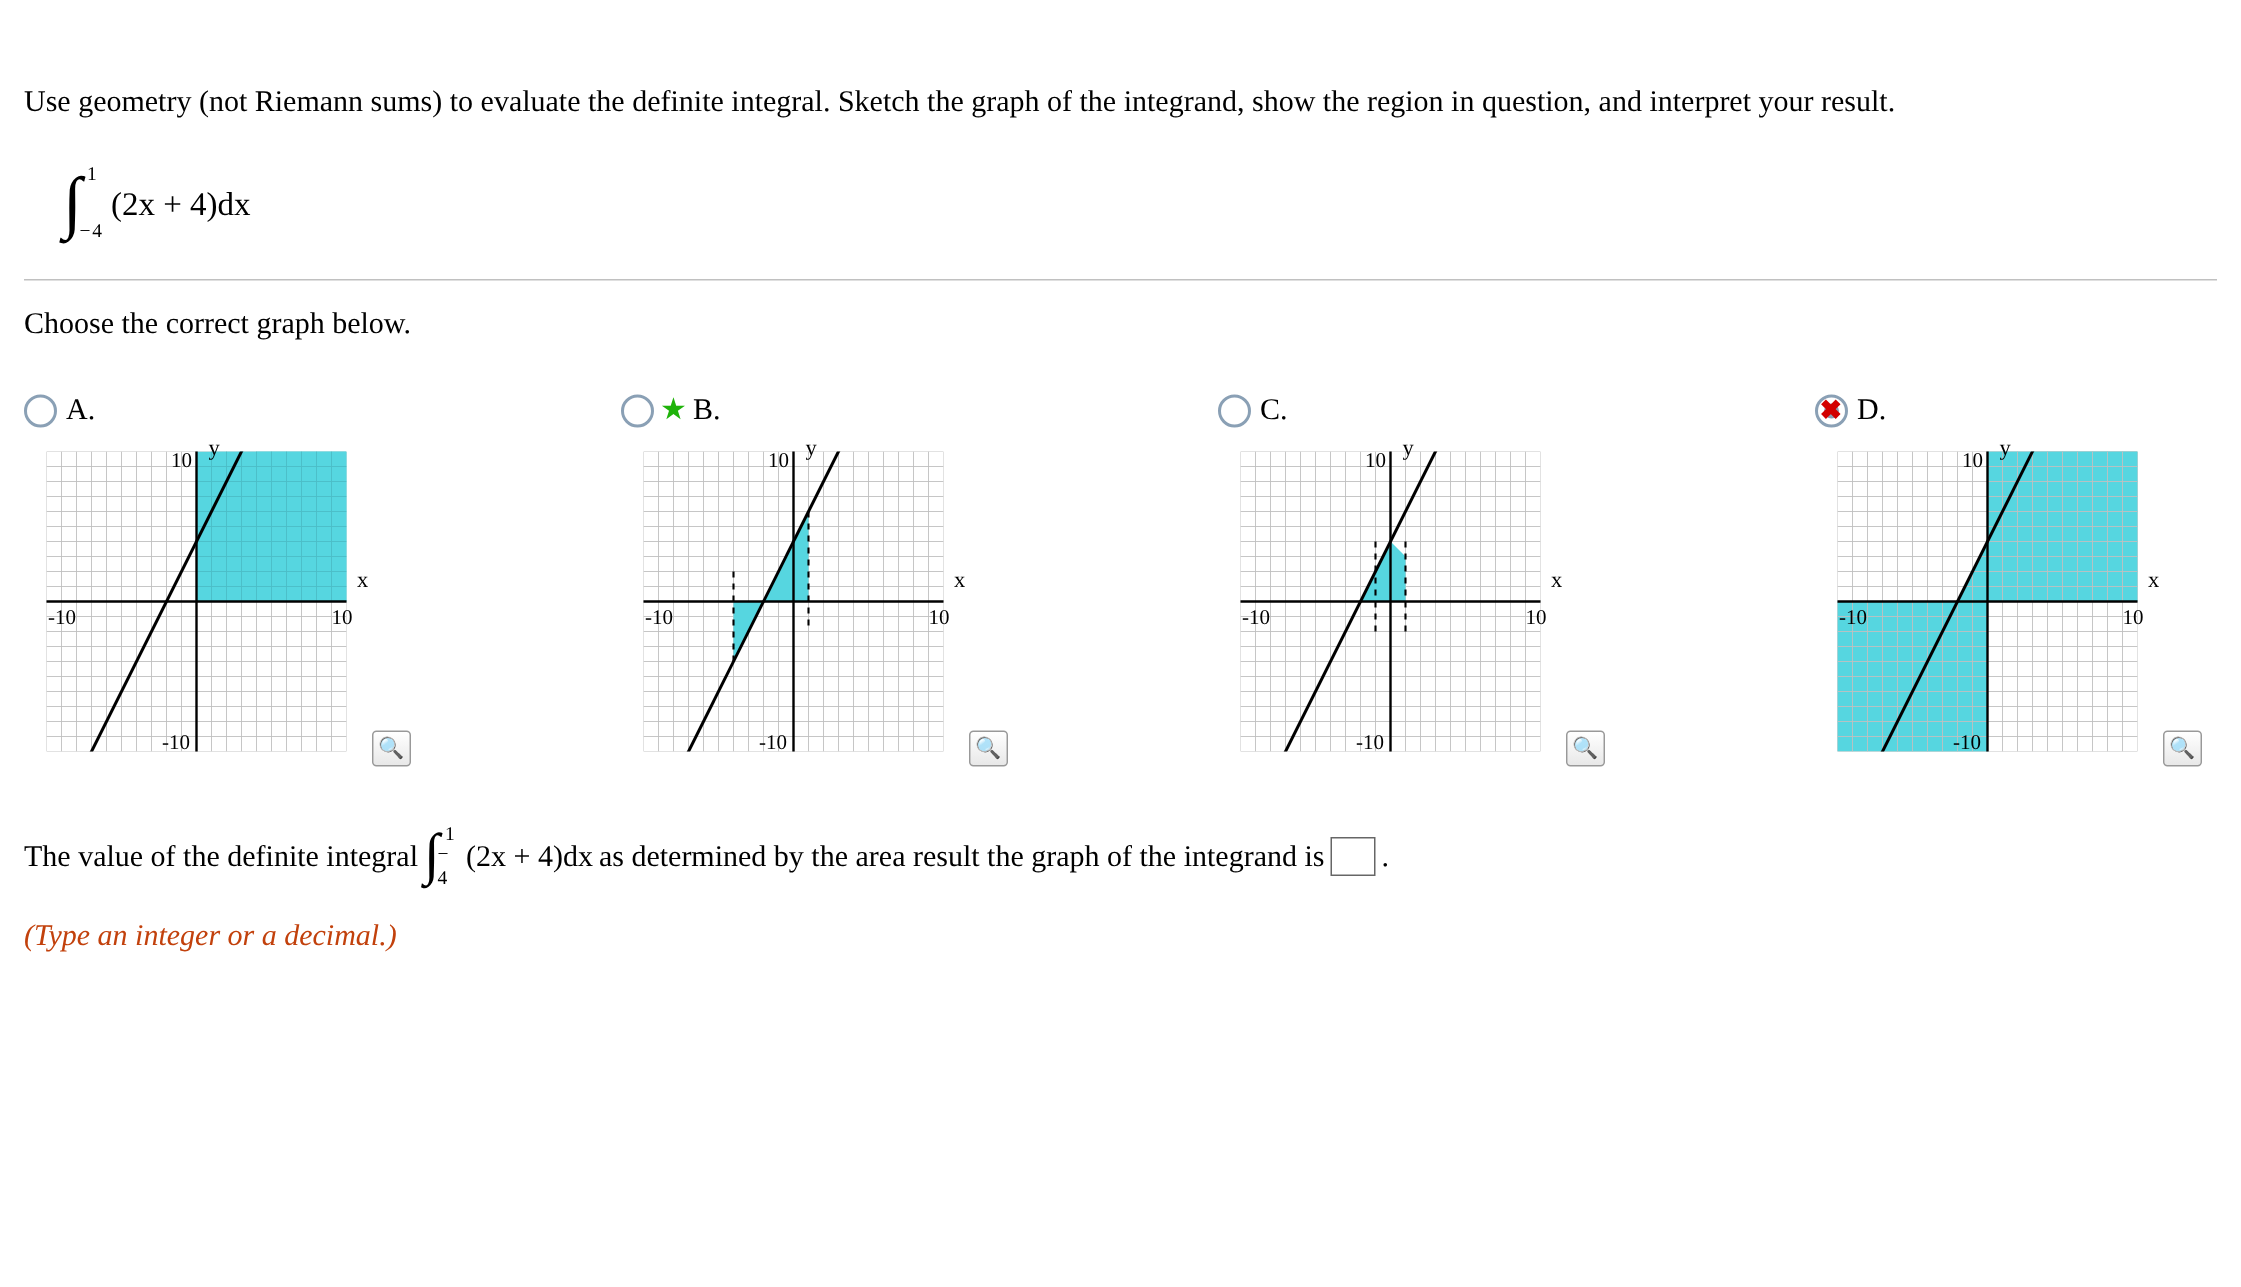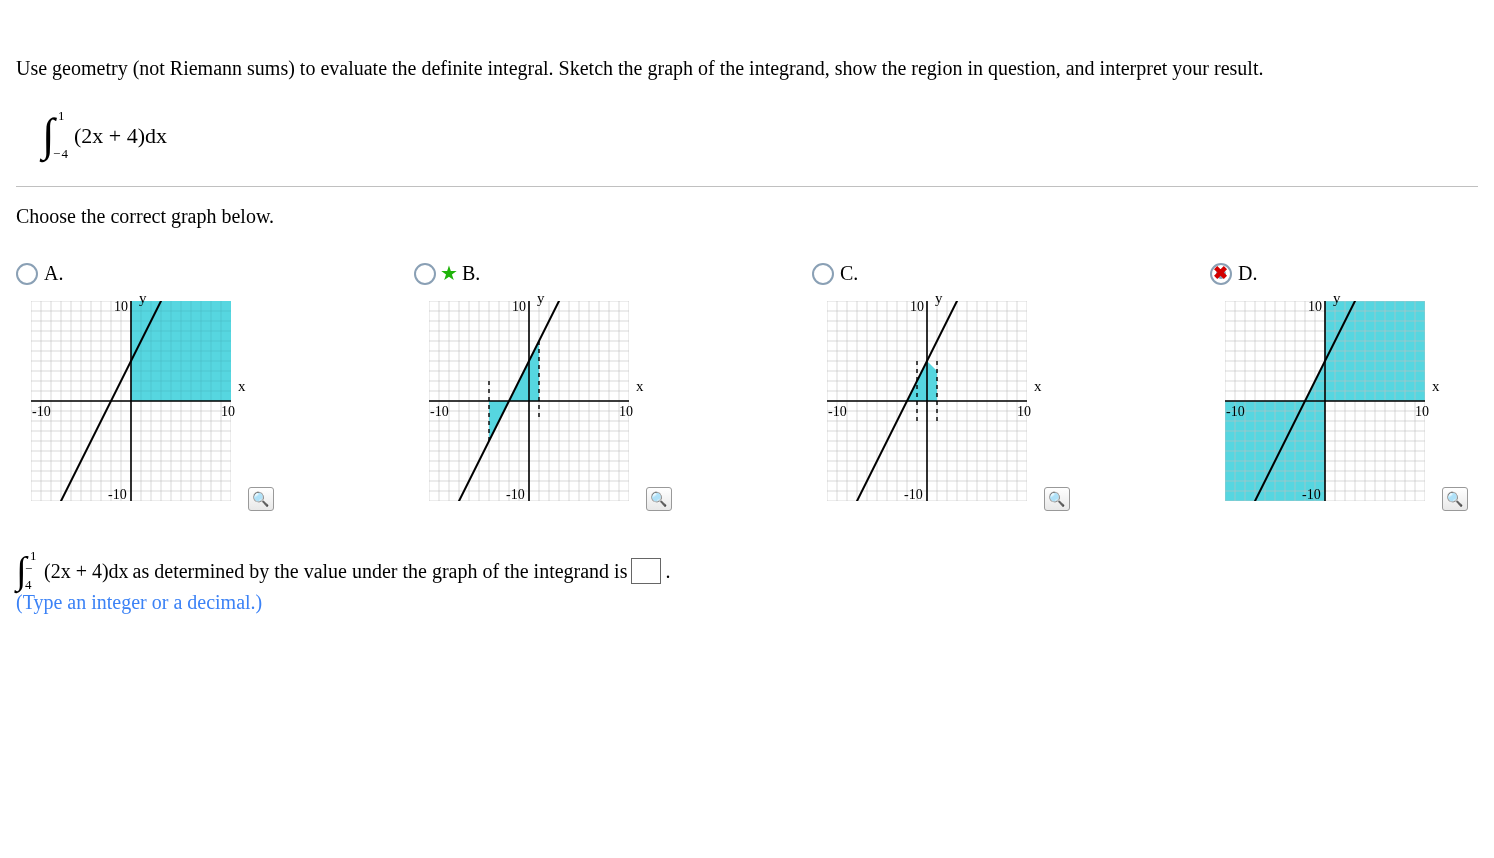--- a/index.html
+++ b/index.html
@@ -35,21 +35,21 @@
     width:24px; height:22px; border:1px solid #999; border-radius:3px;
     background:linear-gradient(#fff,#e8e8e8);
     display:flex; align-items:center; justify-content:center;
     font-size:14px; margin-left:2px; cursor:pointer;
   }
   .answer-line { display:flex; flex-wrap:wrap; align-items:center; gap:4px; }
   .answer-box {
     width:28px; height:24px; border:1px solid #666; background:#fff;
     display:inline-block; vertical-align:middle;
   }
-  .hint { color:#3b82f6; margin-top:0; }
+  .hint { color:#c2410c; margin-top:22px;font-style:italic; }
   svg text { font-family:"Times New Roman",Times,serif; }
   .int-wrap { display:inline-flex; align-items:center; gap:6px;}
   .int-stack{ display:inline-block; position:relative; width:26px; height:48px;}
   .int-stack .sym{position:absolute; left:0; top:0; font-size:46px; line-height:1;}
   .int-stack .lo{position:absolute; left:11px; bottom:-2px; font-size:13px;}
   .int-stack .hi{position:absolute; left:16px; top:-4px; font-size:13px;}
   .inline-int .int-stack{height:40px; width:22px;}
   .inline-int .int-stack .sym{font-size:38px;}
   .inline-int .int-stack .lo{left:9px; bottom:-2px;}
   .inline-int .int-stack .hi{left:14px; top:-3px;}
@@ -472,28 +472,29 @@
       </svg>
       <div class="zoom-btn">
           <span>🔍</span>
         </div>
     </div>
   </div>
 
 </div>
 
 <div class="answer-line">
+  <span>The value of the definite integral </span>
   <span class="inline-int int-wrap">
     <span class="int-stack">
       <span class="sym">∫</span>
       <span class="hi">1</span>
       <span class="lo">− 4</span>
     </span>
     <span>(2x + 4)dx</span>
   </span>
-  <span> as determined by the value under the graph of the integrand is </span>
+  <span> as determined by the area result the graph of the integrand is </span>
   <span class="answer-box"></span>
   <span>.</span>
 </div>
 <div class="hint">(Type an integer or a decimal.)</div>
 
 
 
 
 </body></html>

